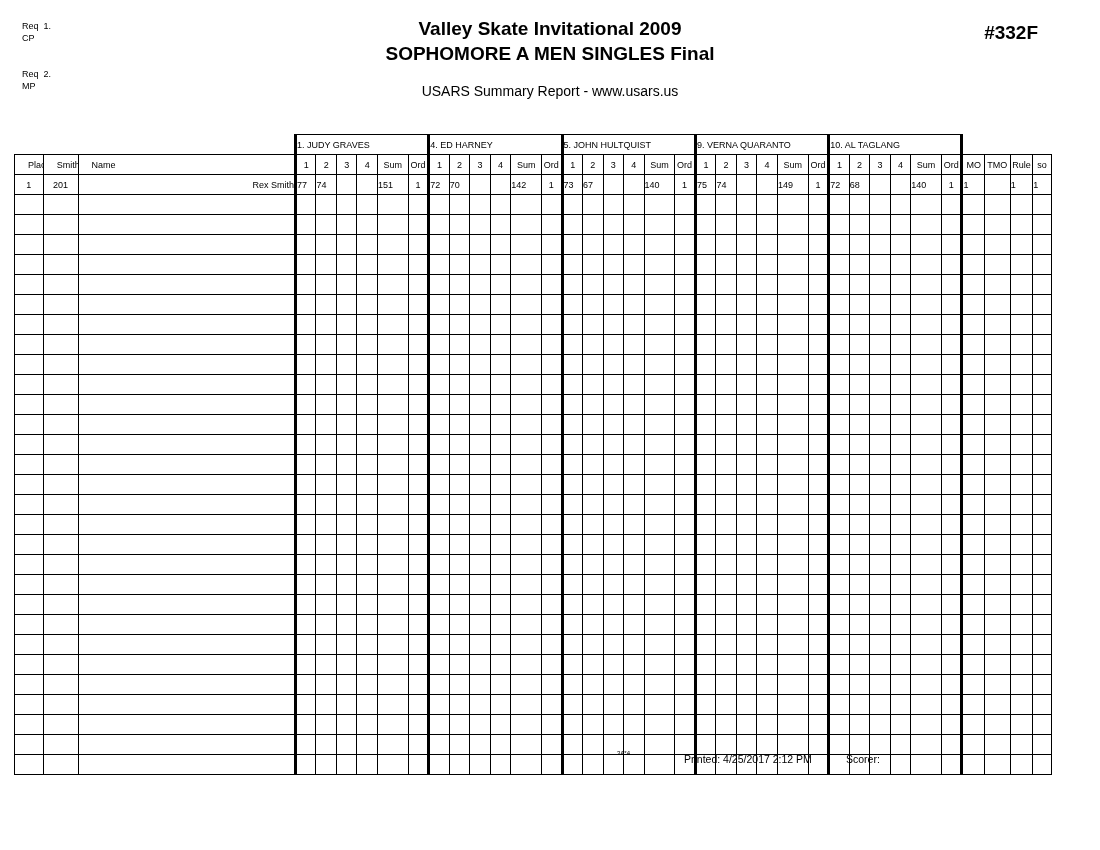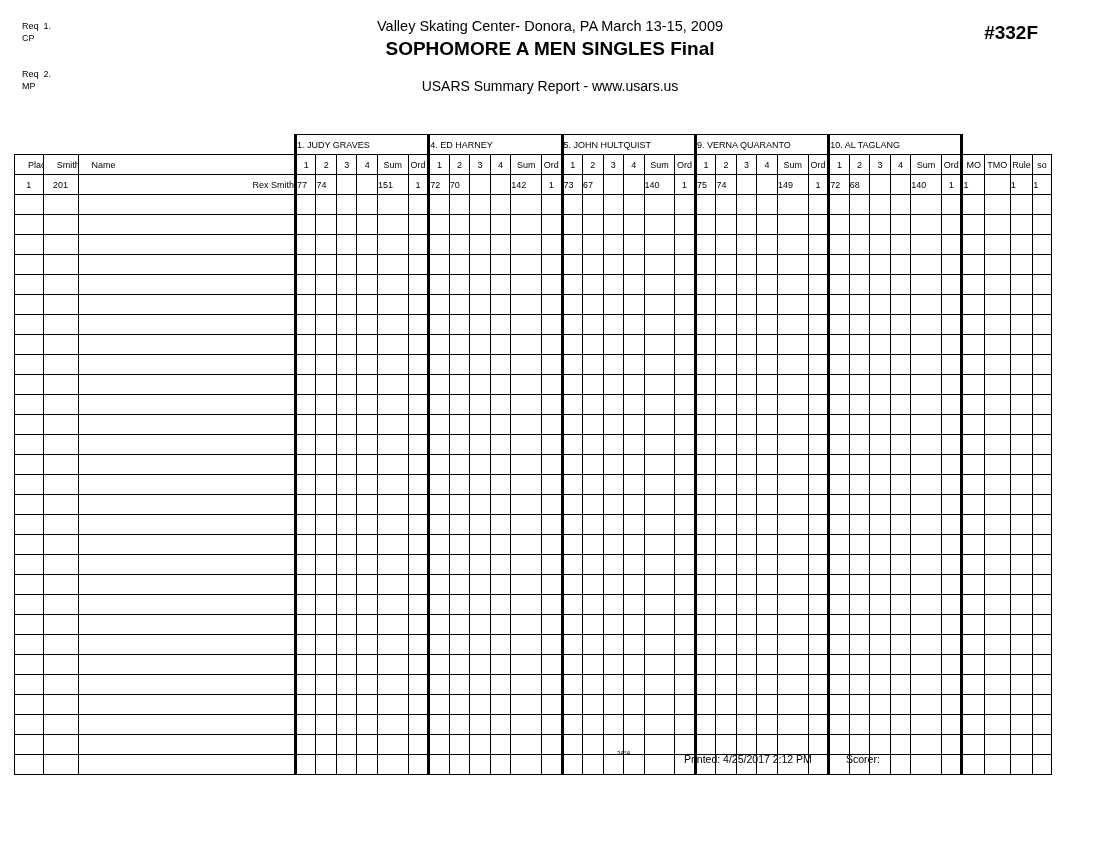--- a/index.html
+++ b/index.html
@@ -178,21 +178,21 @@
     <span>Req  1.</span>
     <span>CP</span>
   </div>
   <div class="req-line">
     <span>Req  2.</span>
     <span>MP</span>
   </div>
 </div>
 
 <div class="header">
-  <div class="h-sub1">Valley Skating Center- Donora, PA  March 13-15, 2009</div>
+  <div class="h-title">Valley Skate Invitational 2009</div>
   <div class="h-event">SOPHOMORE A MEN SINGLES Final</div>
   <div class="h-sub2">USARS Summary Report - www.usars.us</div>
 </div>
 <div class="doc-code">#332F</div>
 
 <div class="sheet">
   <table class="grid">
     <colgroup>
       <col style="width:28px">
       <col style="width:34px">

